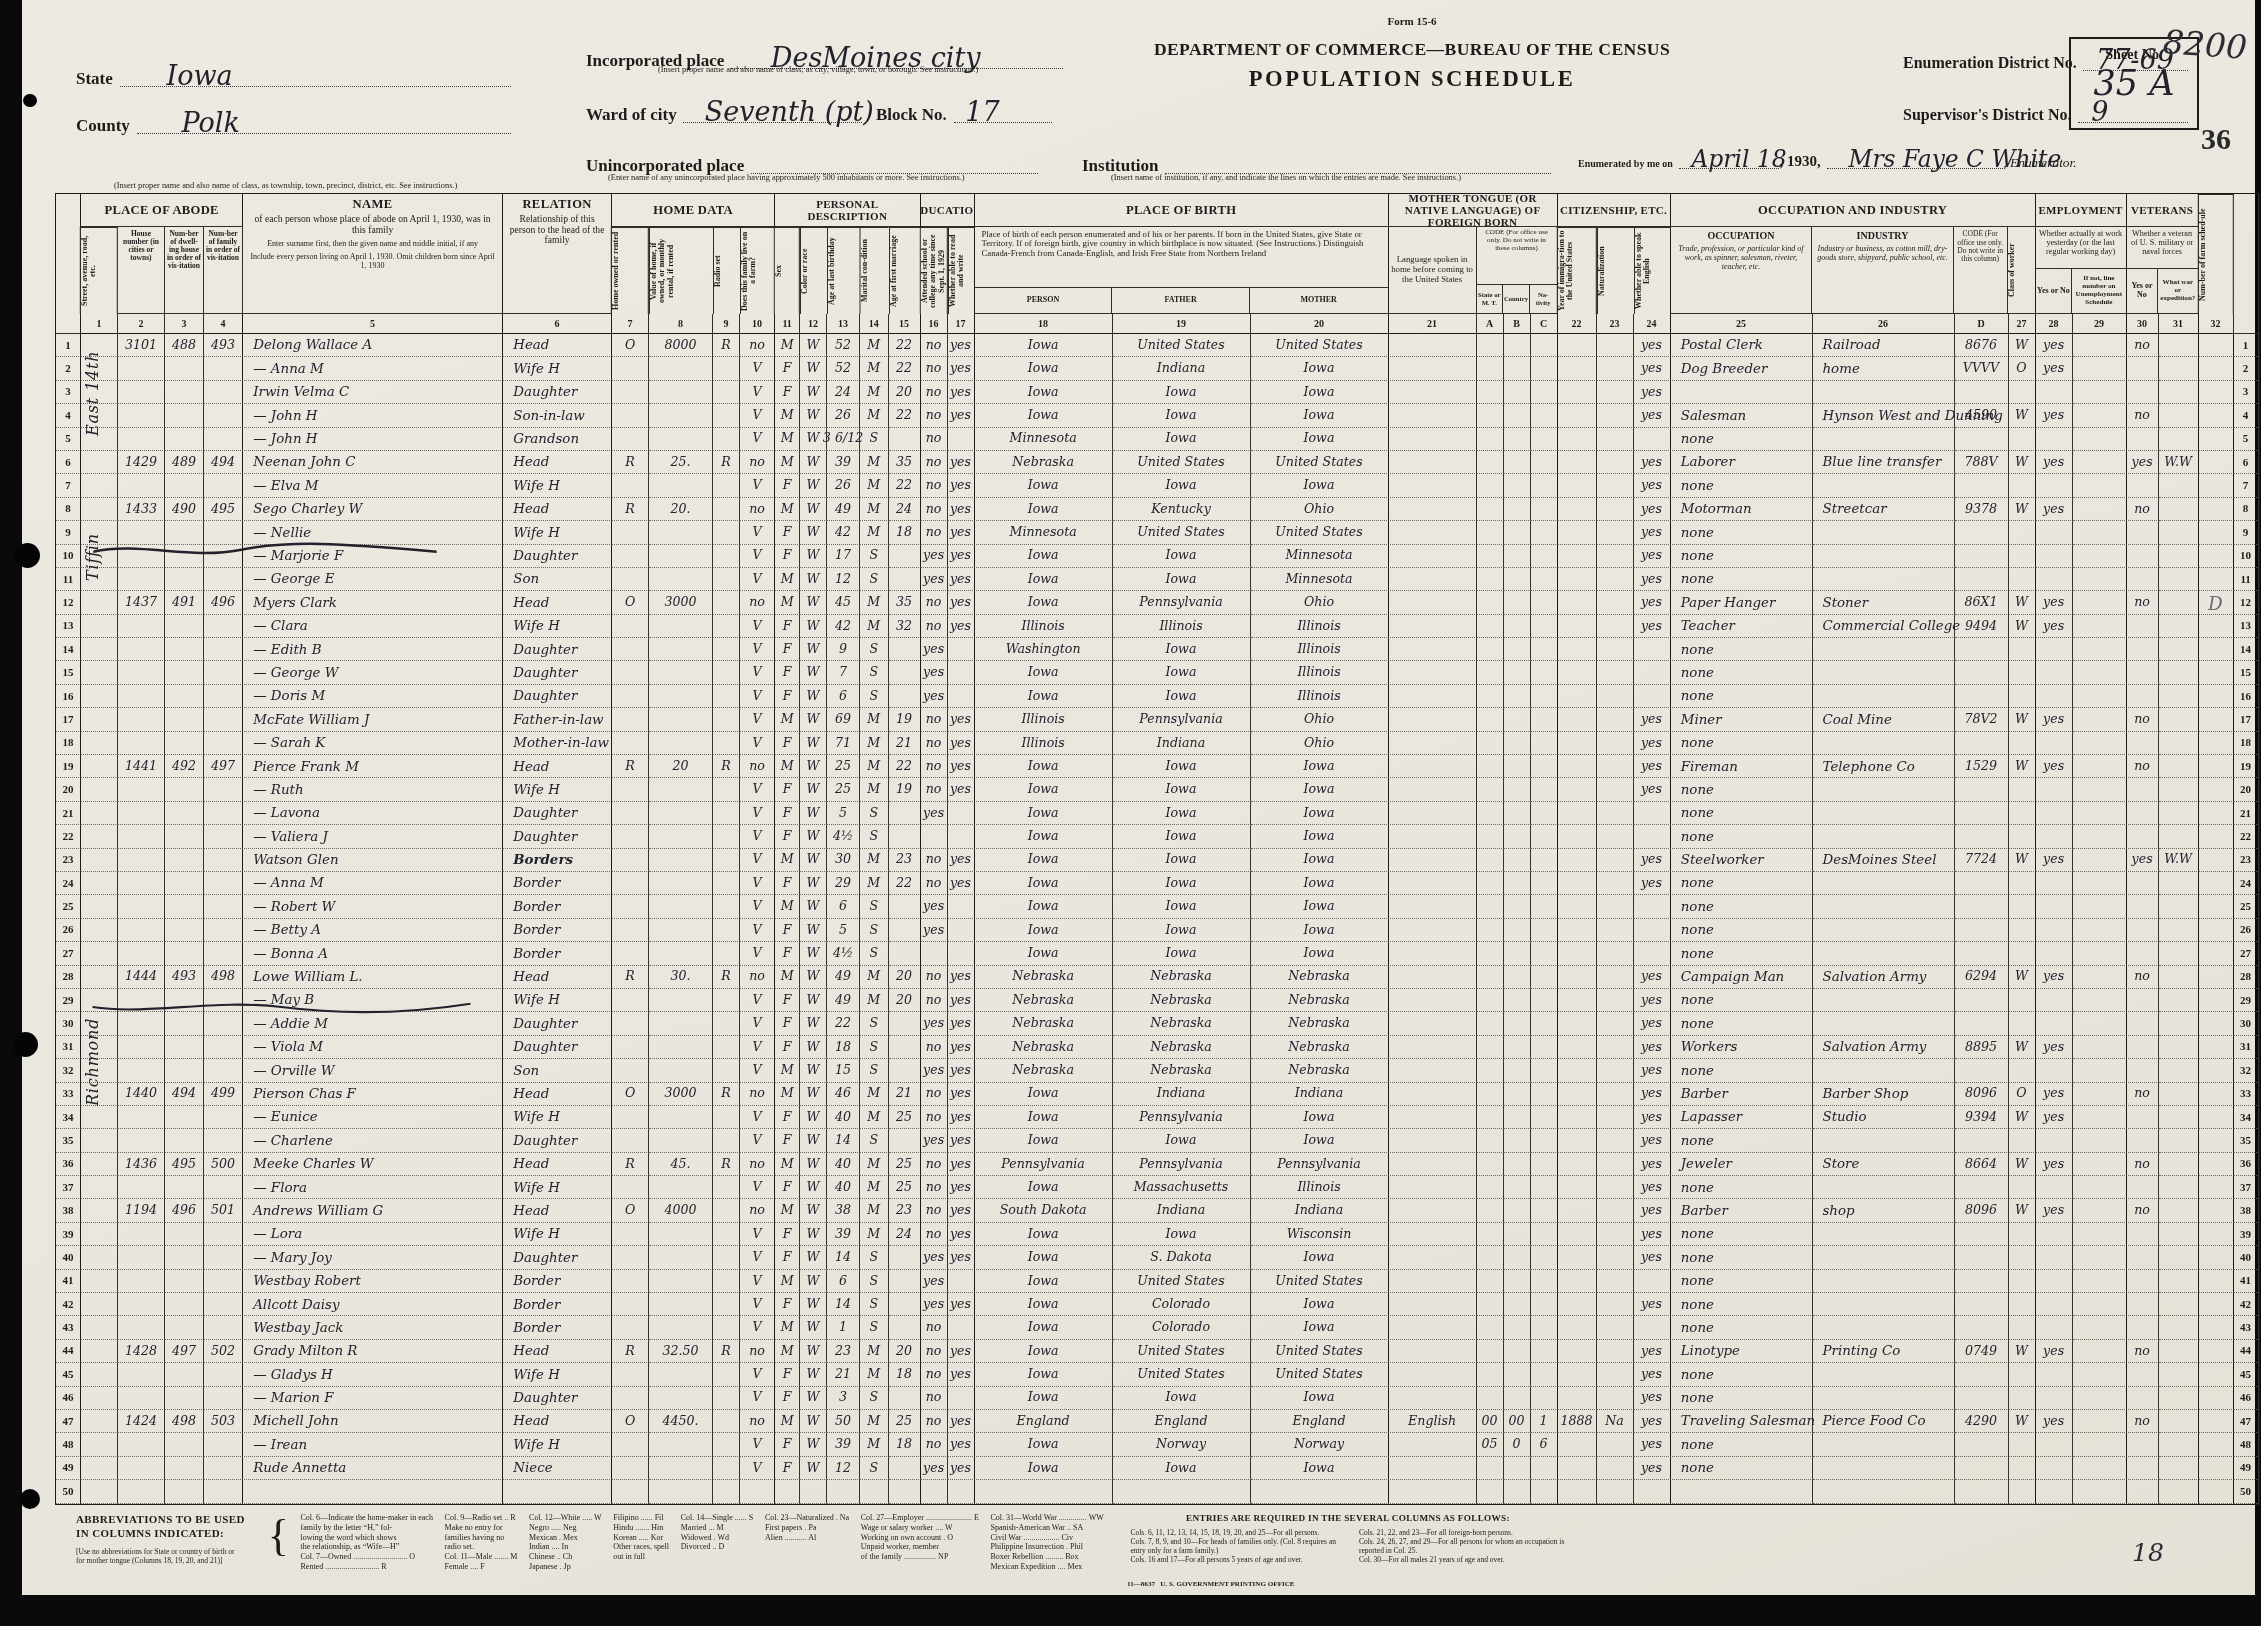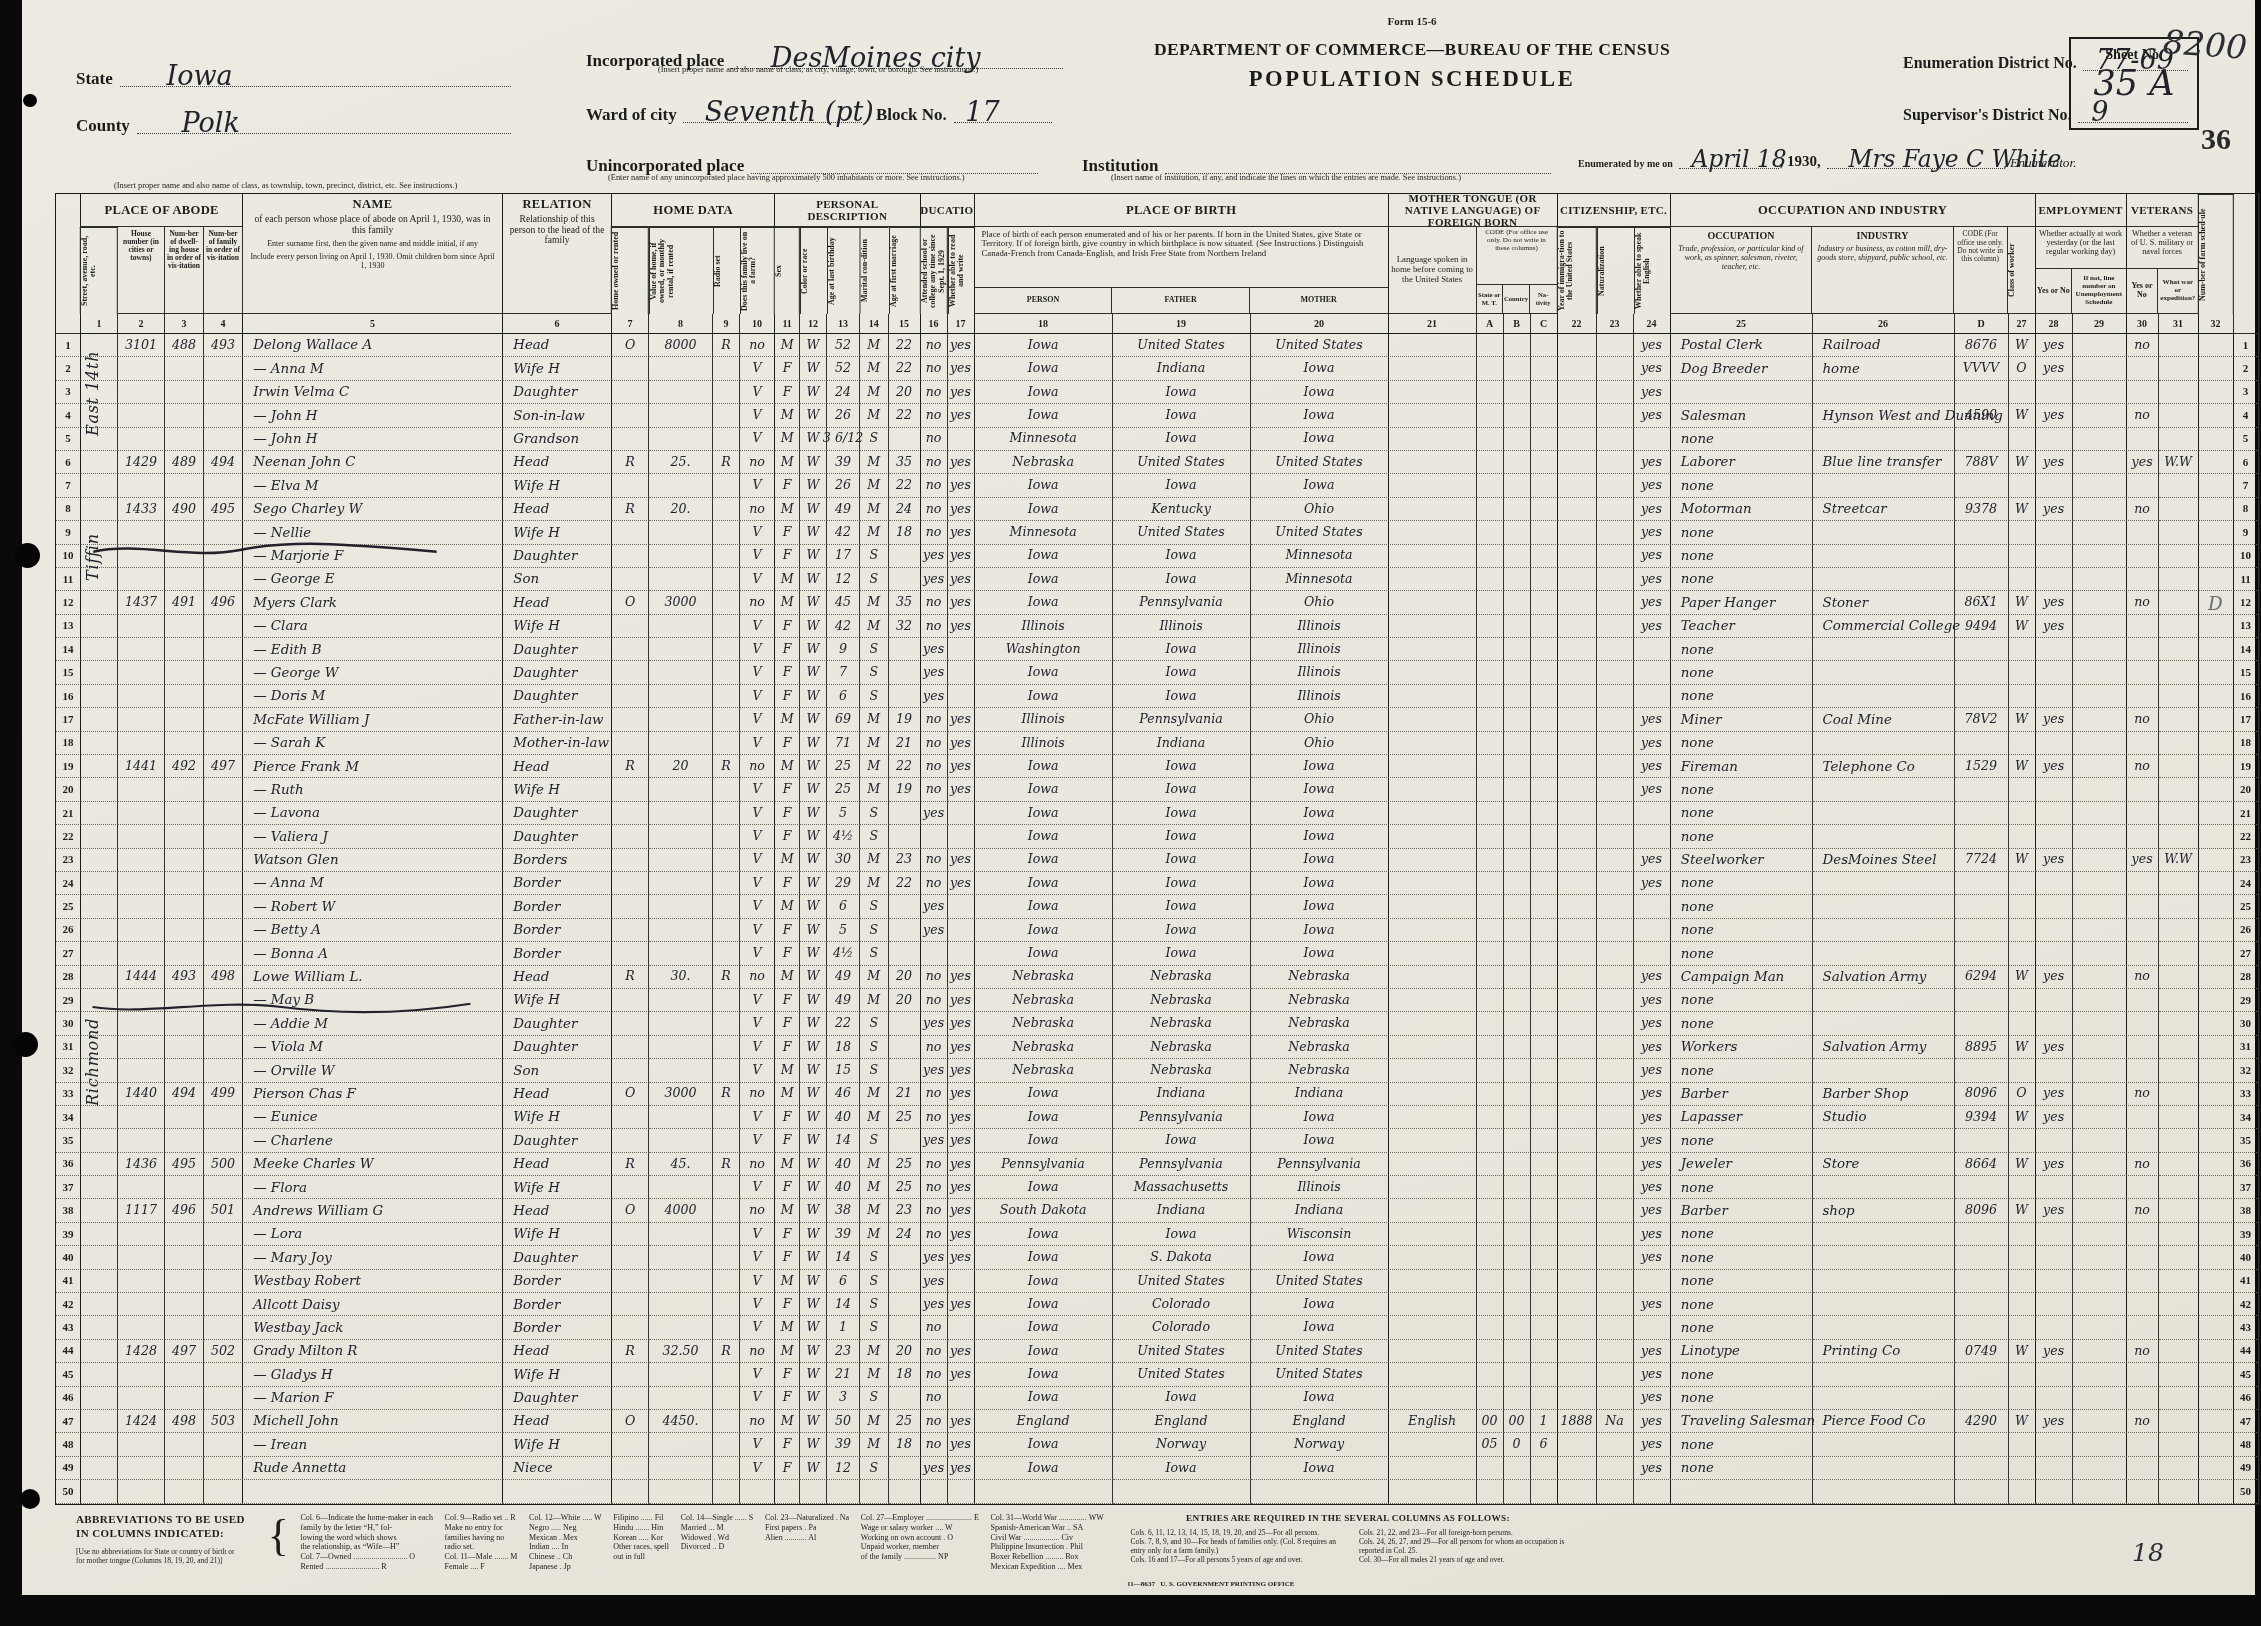--- a/index.html
+++ b/index.html
@@ -1159,21 +1159,21 @@
           <div class="bc gb" style="grid-area: 25 / 35;"></div>
           <div class="bc" style="grid-area: 25 / 36;"></div>
           <div class="bc gb" style="grid-area: 25 / 37;"></div>
           <div class="bc ln gb" style="grid-area: 25 / 38;">22</div>
           <div class="bc ln" style="grid-area: 26 / 1;">23</div>
           <div class="bc gb" style="grid-area: 26 / 2;"></div>
           <div class="bc" style="grid-area: 26 / 3;"></div>
           <div class="bc" style="grid-area: 26 / 4;"></div>
           <div class="bc" style="grid-area: 26 / 5;"></div>
           <div class="bc nm gb" style="grid-area: 26 / 6;">Watson Glen</div>
-          <div class="bc nm gb" style="grid-area: 26 / 7;">Borders</div>
+          <div class="bc nm gb" style="grid-area: 26 / 7; font-weight: bold;">Borders</div>
           <div class="bc gb" style="grid-area: 26 / 8;"></div>
           <div class="bc" style="grid-area: 26 / 9;"></div>
           <div class="bc" style="grid-area: 26 / 10;"></div>
           <div class="bc" style="grid-area: 26 / 11;">V</div>
           <div class="bc gb" style="grid-area: 26 / 12;">M</div>
           <div class="bc" style="grid-area: 26 / 13;">W</div>
           <div class="bc" style="grid-area: 26 / 14;">30</div>
           <div class="bc" style="grid-area: 26 / 15;">M</div>
           <div class="bc" style="grid-area: 26 / 16;">23</div>
           <div class="bc gb" style="grid-area: 26 / 17;">no</div>
@@ -1725,21 +1725,21 @@
           <div class="bc" style="grid-area: 40 / 31;"></div>
           <div class="bc" style="grid-area: 40 / 32;"></div>
           <div class="bc gb" style="grid-area: 40 / 33;"></div>
           <div class="bc" style="grid-area: 40 / 34;"></div>
           <div class="bc gb" style="grid-area: 40 / 35;"></div>
           <div class="bc" style="grid-area: 40 / 36;"></div>
           <div class="bc gb" style="grid-area: 40 / 37;"></div>
           <div class="bc ln gb" style="grid-area: 40 / 38;">37</div>
           <div class="bc ln" style="grid-area: 41 / 1;">38</div>
           <div class="bc gb" style="grid-area: 41 / 2;"></div>
-          <div class="bc" style="grid-area: 41 / 3;">1117</div>
+          <div class="bc" style="grid-area: 41 / 3;">1194</div>
           <div class="bc" style="grid-area: 41 / 4;">496</div>
           <div class="bc" style="grid-area: 41 / 5;">501</div>
           <div class="bc nm gb" style="grid-area: 41 / 6;">Andrews William G</div>
           <div class="bc nm gb" style="grid-area: 41 / 7;">Head</div>
           <div class="bc gb" style="grid-area: 41 / 8;">O</div>
           <div class="bc" style="grid-area: 41 / 9;">4000</div>
           <div class="bc" style="grid-area: 41 / 10;"></div>
           <div class="bc" style="grid-area: 41 / 11;">no</div>
           <div class="bc gb" style="grid-area: 41 / 12;">M</div>
           <div class="bc" style="grid-area: 41 / 13;">W</div>

